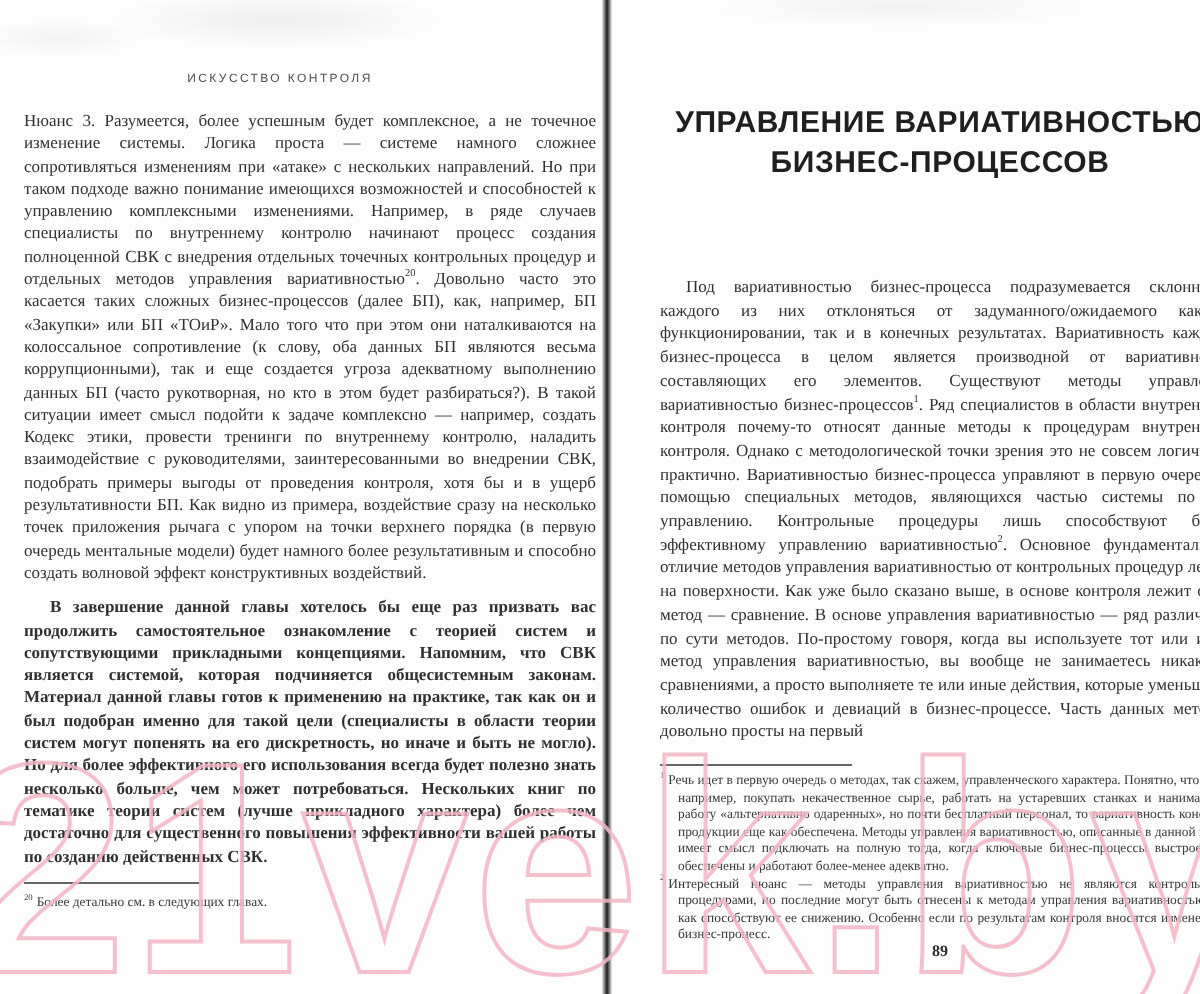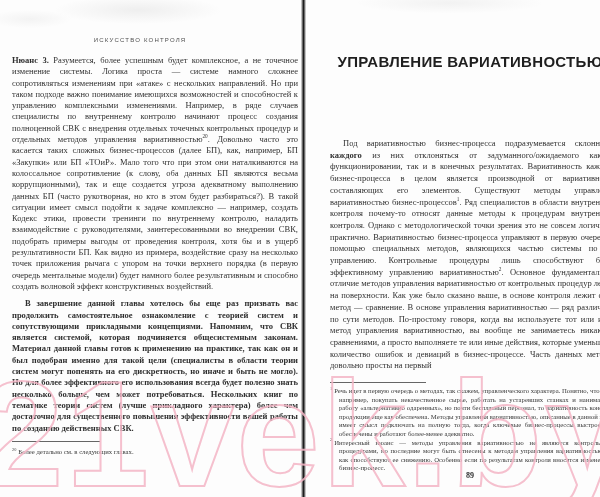--- a/index.html
+++ b/index.html
@@ -20,21 +20,21 @@
 
   .running-header{position:absolute;top:37px;left:0;width:280px;text-align:center;
     font-family:"Liberation Sans",sans-serif;font-size:6px;letter-spacing:1.2px;color:#4f4f4f;}
 
   .left-body{position:absolute;top:55px;left:12px;width:286px;}
   .body-para{margin:0;font-size:8.5px;line-height:11.3px;text-align:justify;color:#303030;
     hyphens:auto;-webkit-hyphens:auto;}
   .body-para.spaced{margin-top:6px;font-weight:bold;}
   .body-para.indented{text-indent:13px;}
   .body-para sup{font-size:0.62em;line-height:0;vertical-align:super;}
-  .body-para b{font-weight:bold;}
+  .body-para b{font-weight:normal;}
 
   .fn-rule{position:absolute;height:0;border-top:1px solid #666;}
   .fn-rule-left{top:441px;left:12px;width:88px;}
   .fn-rule-right{top:382px;left:24px;width:96px;}
 
   .footnote{margin:0;font-size:6.7px;line-height:8.6px;text-align:justify;color:#3a3a3a;}
   .footnote sup{font-size:0.65em;line-height:0;vertical-align:super;margin-right:2px;}
   .fn-left{position:absolute;top:448px;left:12px;width:286px;}
   .footnotes-right{position:absolute;top:387px;left:24px;width:286px;}
   .footnote.hang{padding-left:9px;text-indent:-9px;}
@@ -72,21 +72,21 @@
       <p class="body-para spaced indented"><span>В завершение данной главы хотелось бы еще раз призвать вас продолжить самостоятельное ознакомление с теорией систем и сопутствующими прикладными концепциями. Напомним, что СВК является системой, которая подчиняется общесистемным законам. Материал данной главы готов к применению на практике, так как он и был подобран именно для такой цели (специалисты в области теории систем могут попенять на его дискретность, но иначе и быть не могло). Но для более эффективного его использования всегда будет полезно знать несколько больше, чем может потребоваться. Нескольких книг по тематике теории систем (лучше прикладного характера) более чем достаточно для существенного повышения эффективности вашей работы по созданию действенных СВК.</span></p>
     </div>
 
     <div class="fn-rule fn-rule-left"></div>
     <p class="footnote fn-left"><sup>20</sup><span>Более детально см. в следующих главах.</span></p>
   </div>
 
   <div class="spine"></div>
 
   <div class="page page-right">
-    <h1 class="chapter-title"><span>УПРАВЛЕНИЕ ВАРИАТИВНОСТЬЮ</span><br></h1>
+    <h1 class="chapter-title"><span>УПРАВЛЕНИЕ ВАРИАТИВНОСТЬЮ</span><br><span>БИЗНЕС-ПРОЦЕССОВ</span></h1>
 
     <div class="right-body">
       <p class="body-para indented"><span>Под вариативностью бизнес-процесса подразумевается склонность </span><b>каждого</b><span> из них отклоняться от задуманного/ожидаемого как в функционировании, так и в конечных результатах. Вариативность каждого бизнес-процесса в целом является производной от вариативности составляющих его элементов. Существуют методы управления вариативностью бизнес-процессов</span><sup>1</sup><span>. Ряд специалистов в области внутреннего контроля почему-то относят данные методы к процедурам внутреннего контроля. Однако с методологической точки зрения это не совсем логично и практично. Вариативностью бизнес-процесса управляют в первую очередь с помощью специальных методов, являющихся частью системы по его управлению. Контрольные процедуры лишь способствуют более эффективному управлению вариативностью</span><sup>2</sup><span>. Основное фундаментальное отличие методов управления вариативностью от контрольных процедур лежит на поверхности. Как уже было сказано выше, в основе контроля лежит один метод — сравнение. В основе управления вариативностью — ряд различных по сути методов. По-простому говоря, когда вы используете тот или иной метод управления вариативностью, вы вообще не занимаетесь никакими сравнениями, а просто выполняете те или иные действия, которые уменьшают количество ошибок и девиаций в бизнес-процессе. Часть данных методов довольно просты на первый</span></p>
     </div>
 
     <div class="fn-rule fn-rule-right"></div>
     <div class="footnotes-right">
       <p class="footnote hang"><sup>1</sup><span>Речь идет в первую очередь о методах, так скажем, управленческого характера. Понятно, что если, например, покупать некачественное сырье, работать на устаревших станках и нанимать на работу «альтернативно одаренных», но почти бесплатный персонал, то вариативность конечной продукции еще как обеспечена. Методы управления вариативностью, описанные в данной главе, имеет смысл подключать на полную тогда, когда ключевые бизнес-процессы выстроены и обеспечены и работают более-менее адекватно.</span></p>
       <p class="footnote hang"><sup>2</sup><span>Интересный нюанс — методы управления вариативностью не являются контрольными процедурами, но последние могут быть отнесены к методам управления вариативностью, так как способствуют ее снижению. Особенно если по результатам контроля вносятся изменения в бизнес-процесс.</span></p>
     </div>

